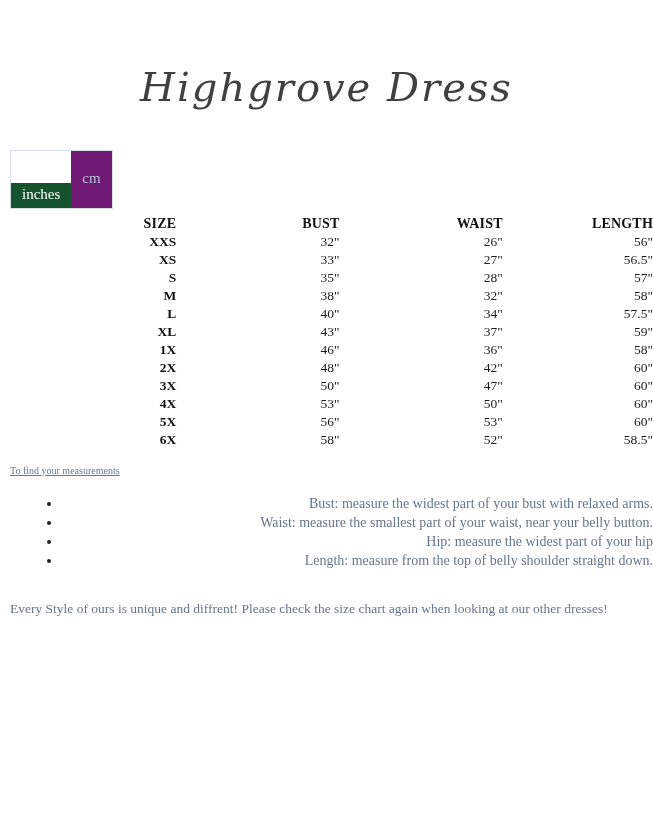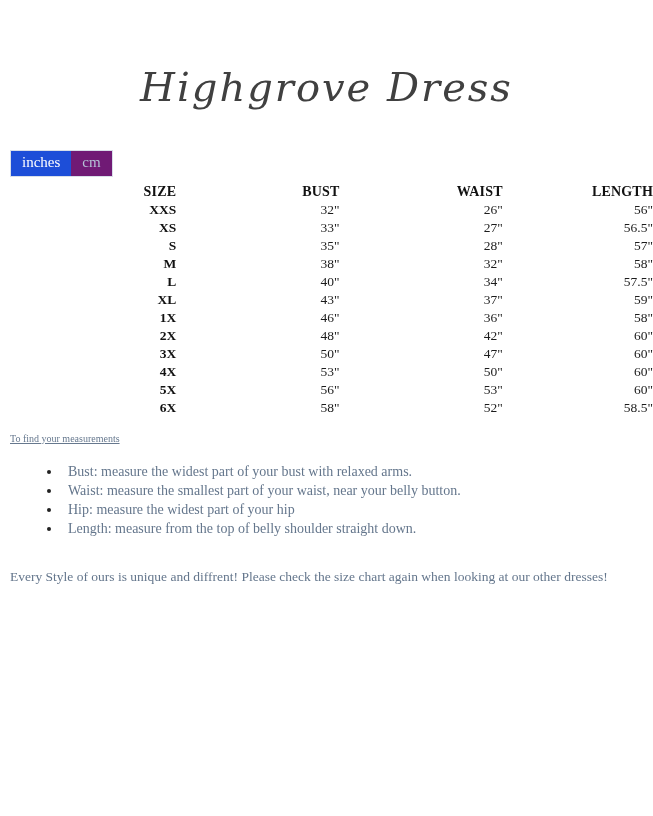--- a/index.html
+++ b/index.html
@@ -35,22 +35,23 @@
     font-family: "Liberation Serif", "DejaVu Serif", serif;
     font-size: 15px;
     line-height: 1;
     padding: 4px 11px 6px 11px;
     border: none;
     background: #701a75;
     color: #b5c2d6;
     cursor: pointer;
   }
   .unit-btn.active {
-    background: #1d4ed8;
+    background: #14532d;
     color: #ffffff;
+    margin-top: 32px;
   }
 
   
   table.size-chart {
     width: 100%;
     margin-top: 6px;
     border-collapse: collapse;
     table-layout: fixed;
   }
   table.size-chart col.c1 { width: 27%; }
@@ -79,20 +80,21 @@
     margin: 16px 0 0 10px;
     font-size: 10px;
     color: #66788e;
     text-decoration: underline;
     cursor: pointer;
   }
   ul.instructions {
     margin: 16px 0 0 0;
     padding-left: 62px;
     list-style: disc;
+    text-align: right;
   }
   ul.instructions li {
     font-size: 14px;
     line-height: 19px;
     color: #64768c;
     padding-left: 6px;
   }
   ul.instructions li::marker { color: #222222; font-size: 13px; }
 
   .footer-note {

